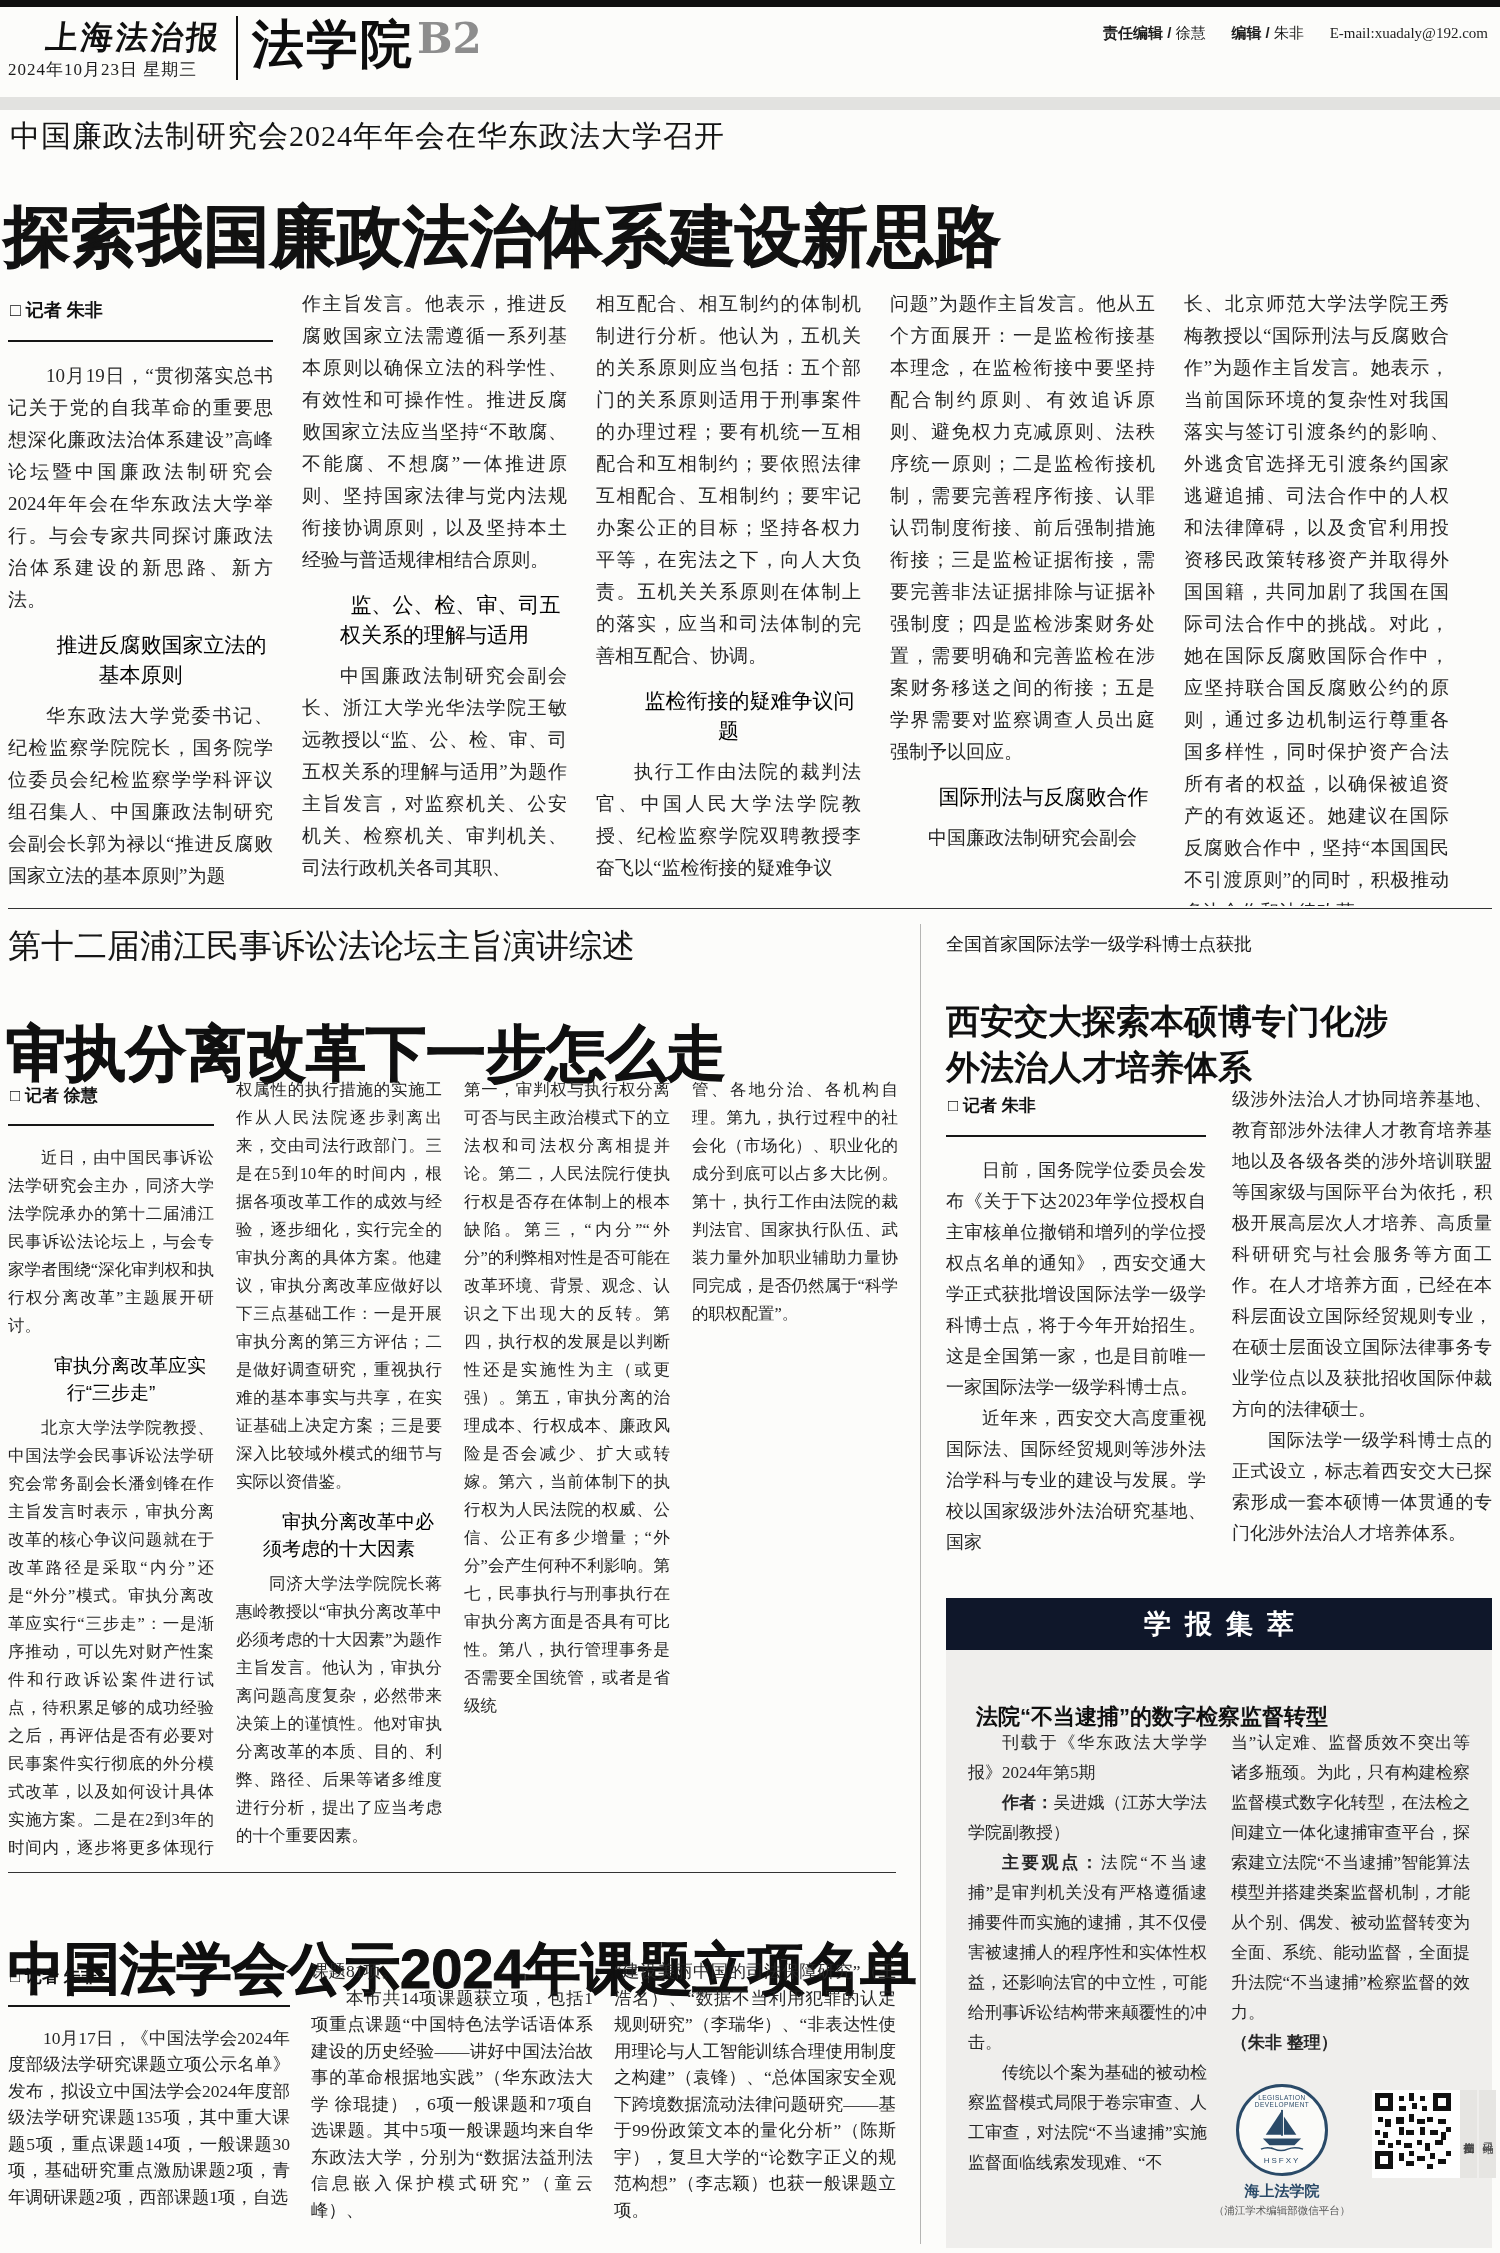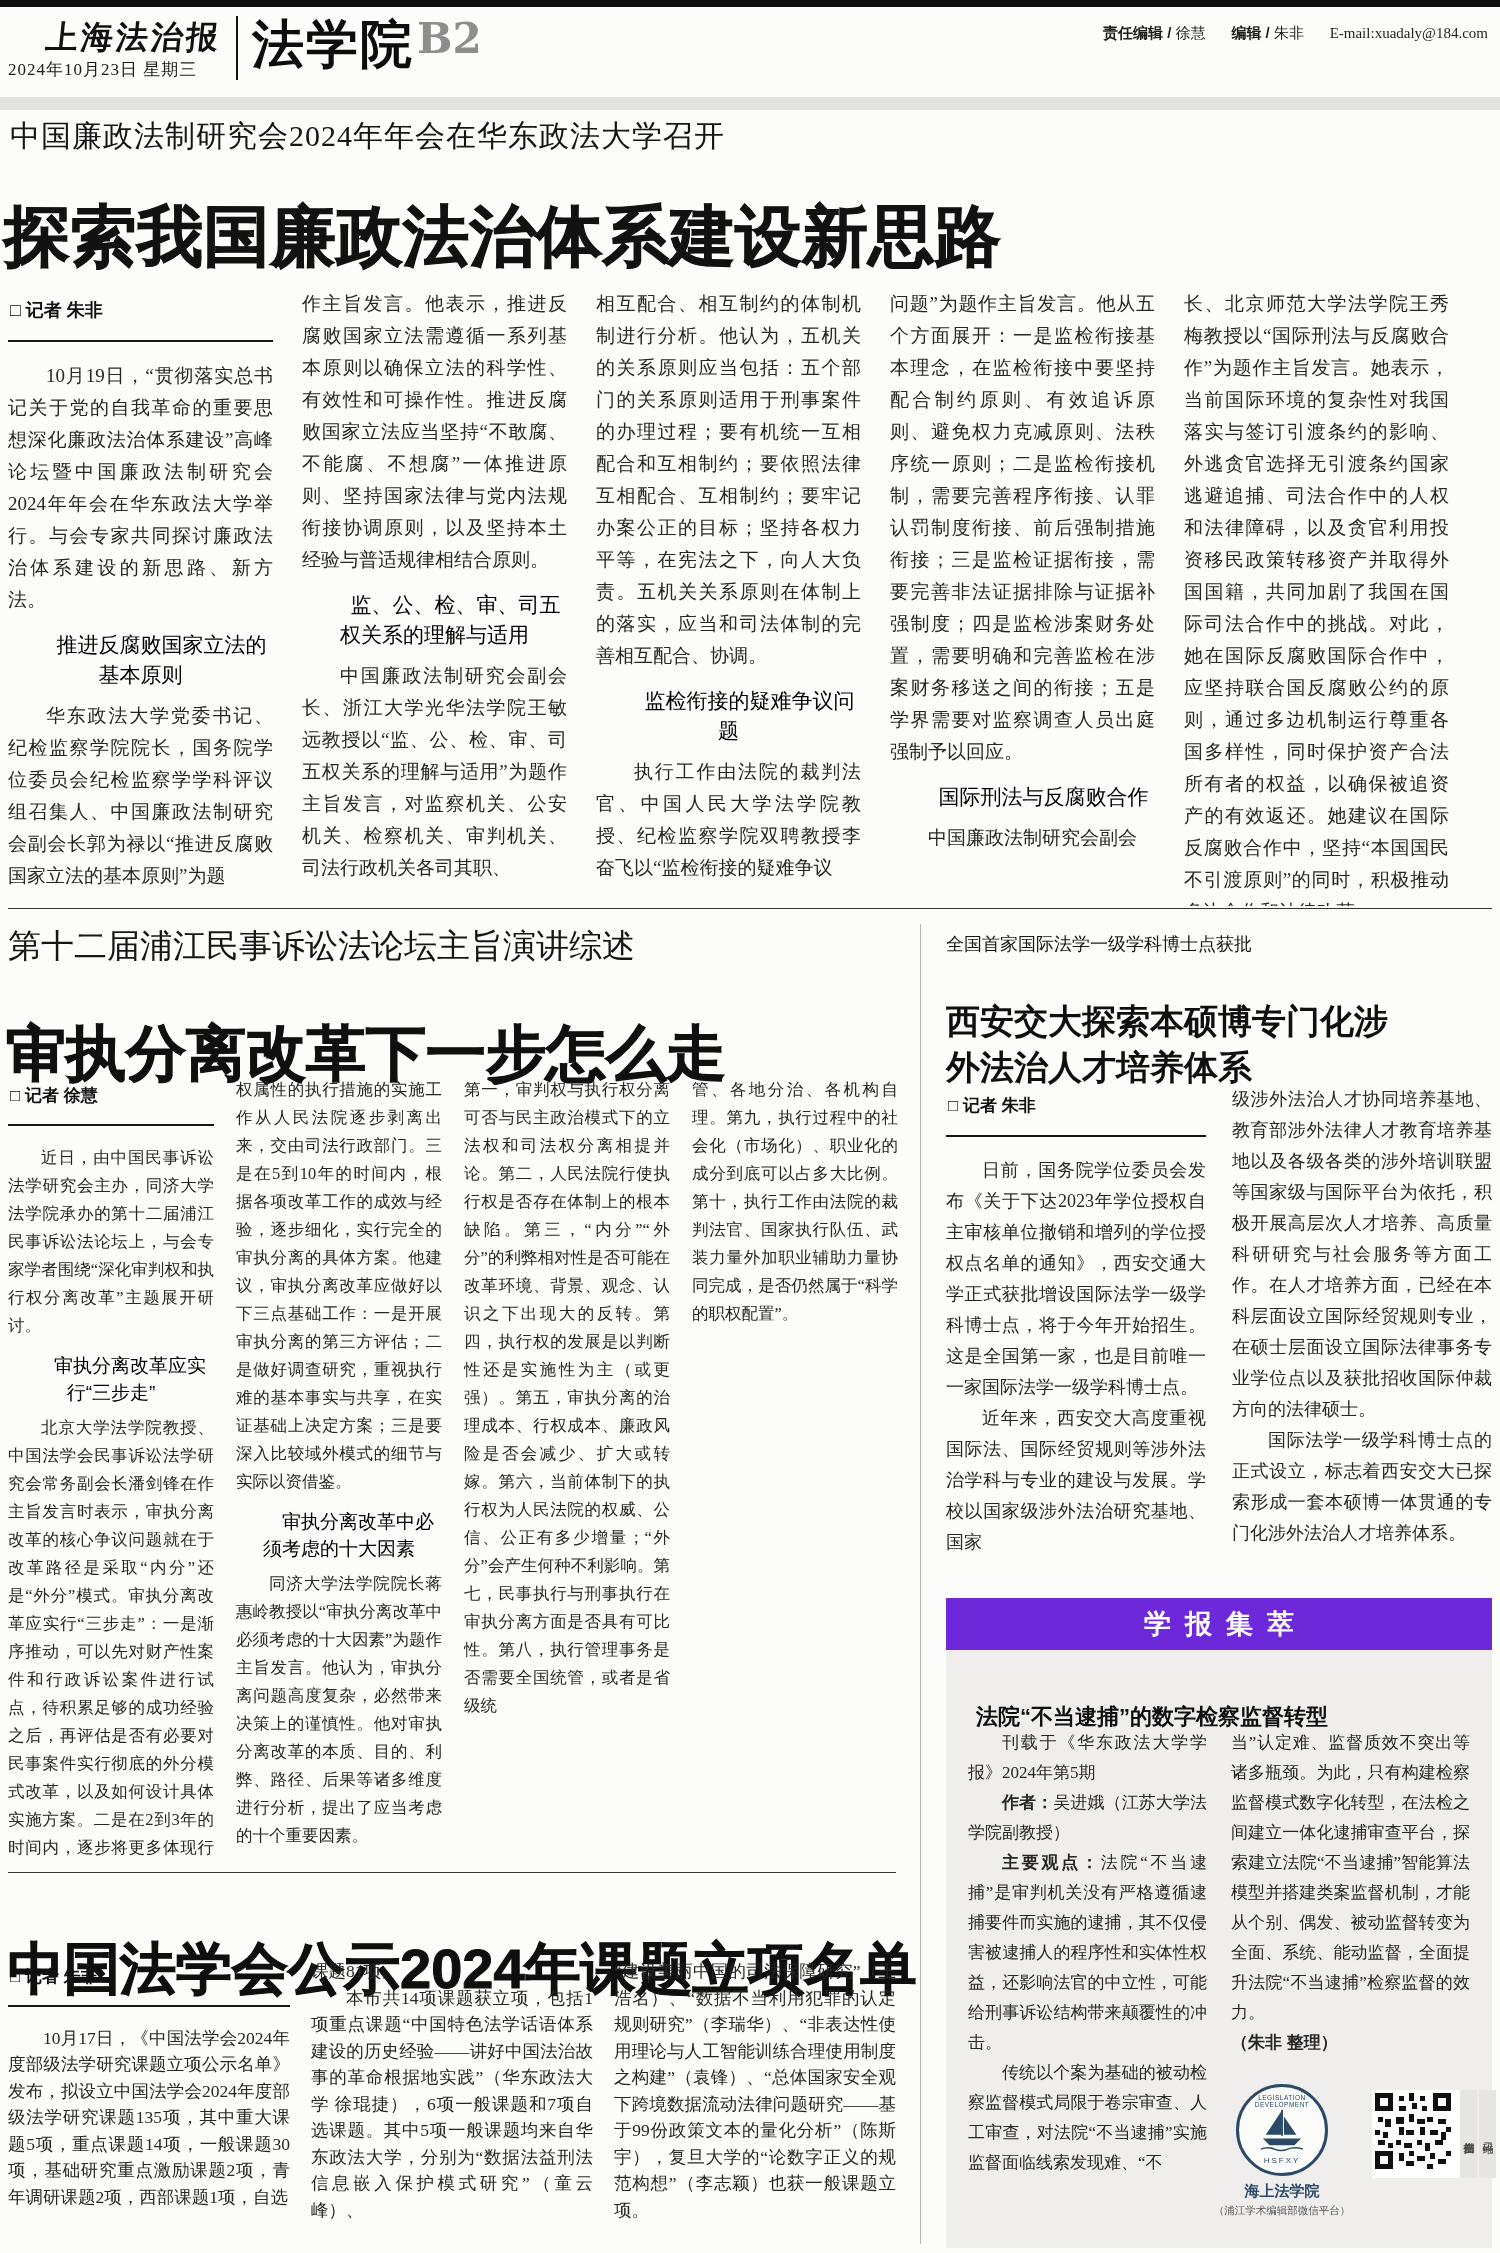--- a/index.html
+++ b/index.html
@@ -57,21 +57,21 @@
 
   
   .a3-kicker { position:absolute; left:946px; top:932px; font-size:18px; color:#161616; }
   .a3-headline { position:absolute; left:946px; top:970px; width:470px; font-size:34px; line-height:46px;
                  font-weight:bold; font-family:"Liberation Sans","DejaVu Sans",sans-serif; color:#0f0f0f; }
   #a3-cols { left:946px; top:1084px; width:546px; height:512px; gap:26px; }
   #a3-cols .col { width:260px; font-size:18px; line-height:31px; }
   #a3-cols .byline { font-size:17px; }
 
   
-  .journal-band { position:absolute; left:946px; top:1598px; width:546px; height:52px; background:#6d28d9; }
+  .journal-band { position:absolute; left:946px; top:1598px; width:546px; height:52px; background:#0f172a; }
   .journal-band-title { width:100%; text-align:center; line-height:52px; color:#fff; font-size:27px;
                         font-weight:bold; font-family:"Liberation Sans",sans-serif; letter-spacing:14px; text-indent:14px; }
   .journal-box { position:absolute; left:946px; top:1650px; width:546px; height:598px; background:#efeeec; }
   .journal-title { position:absolute; left:976px; top:1680px; width:490px; font-size:22px; font-weight:bold;
                    font-family:"Liberation Sans","DejaVu Sans",sans-serif; color:#0f0f0f; }
   #j-cols { left:968px; top:1728px; width:502px; gap:24px; height:518px; }
   #j-cols .col { width:239px; font-size:17px; line-height:30px; }
   #j-cols .col.short { height:344px; }
   #j-cols strong { font-family:"Liberation Sans",sans-serif; }
 
@@ -107,21 +107,21 @@
 
   <header class="masthead">
     <div class="paper-logo">上海法治报</div>
     <div class="paper-date">2024年10月23日 星期三</div>
     <div class="mast-divider"></div>
     <div class="section-name">法学院</div>
     <div class="page-no">B2</div>
     <div class="mast-editors">
       <span class="lbl">责任编辑 / </span><span>徐慧</span>
       <span class="grp"><span class="lbl">编辑 / </span><span>朱非</span></span>
-      <span class="grp">E-mail:xuadaly@184.com</span>
+      <span class="grp">E-mail:xuadaly@192.com</span>
     </div>
   </header>
 
   <div class="grayband"></div>
 
   <section>
     <div class="a1-kicker">中国廉政法制研究会2024年年会在华东政法大学召开</div>
     <h1 class="a1-headline">探索我国廉政法治体系建设新思路</h1>
     <div class="cols" id="a1-cols">
       <div class="col">

